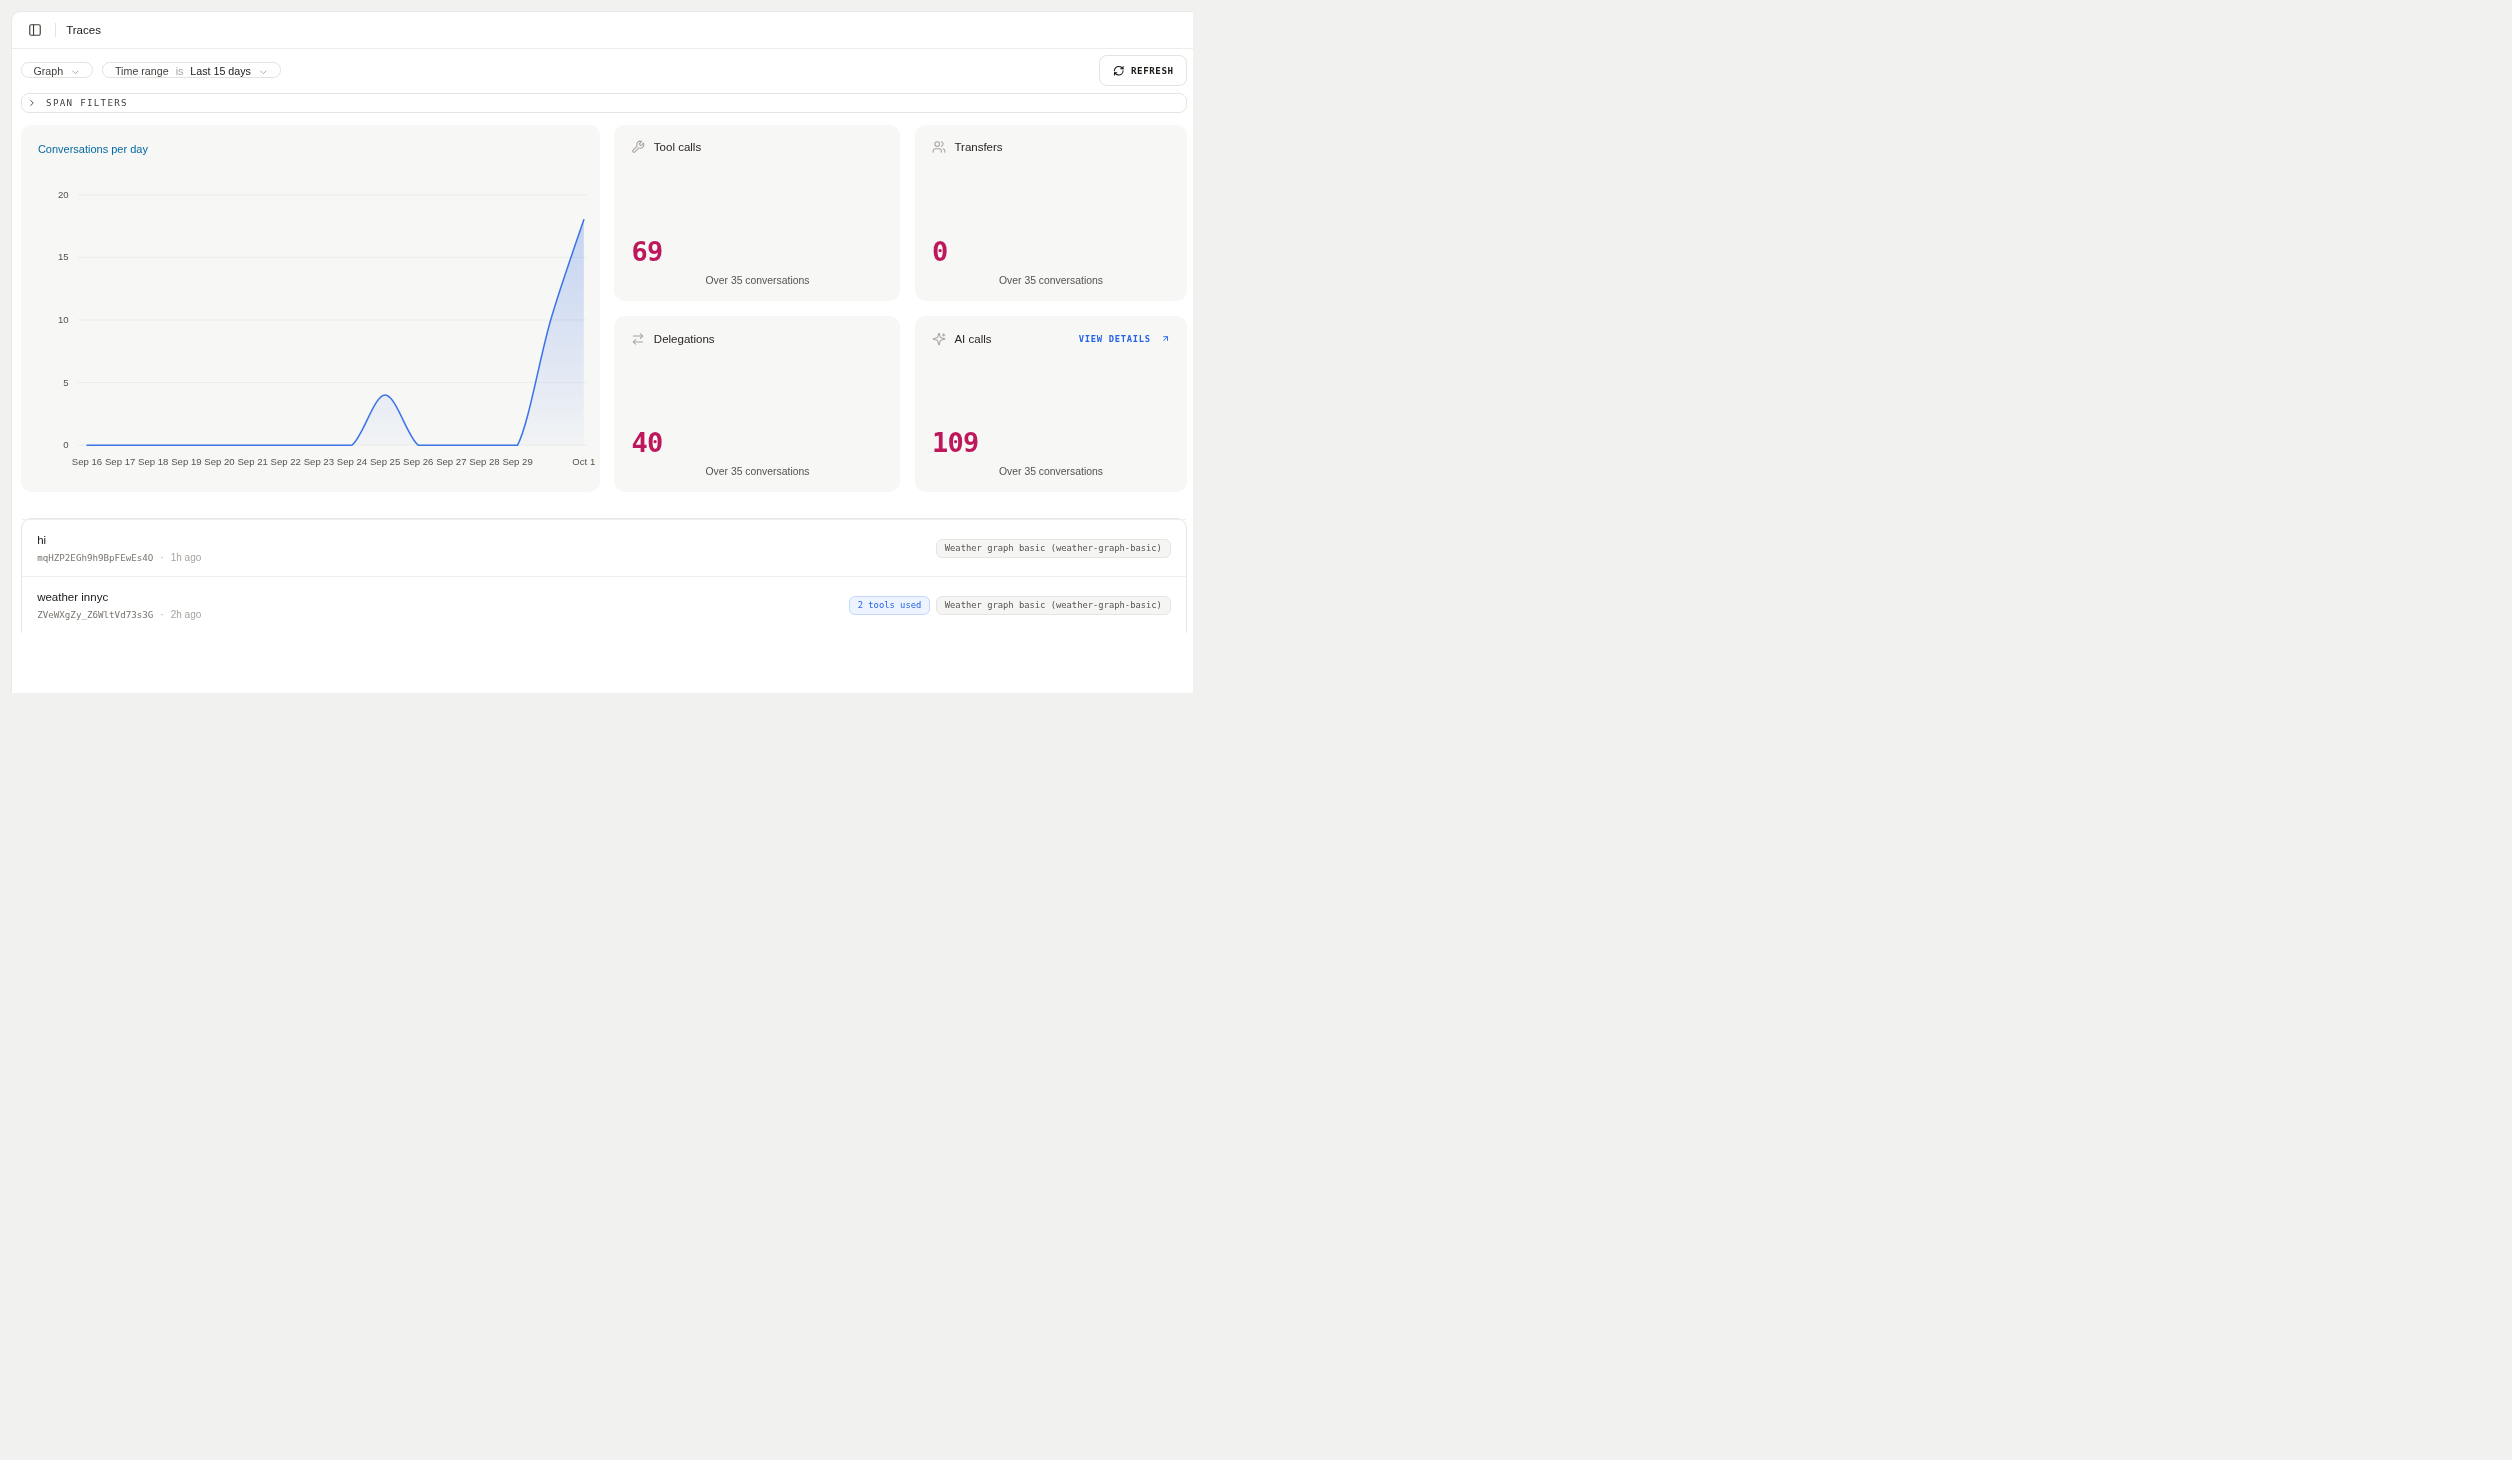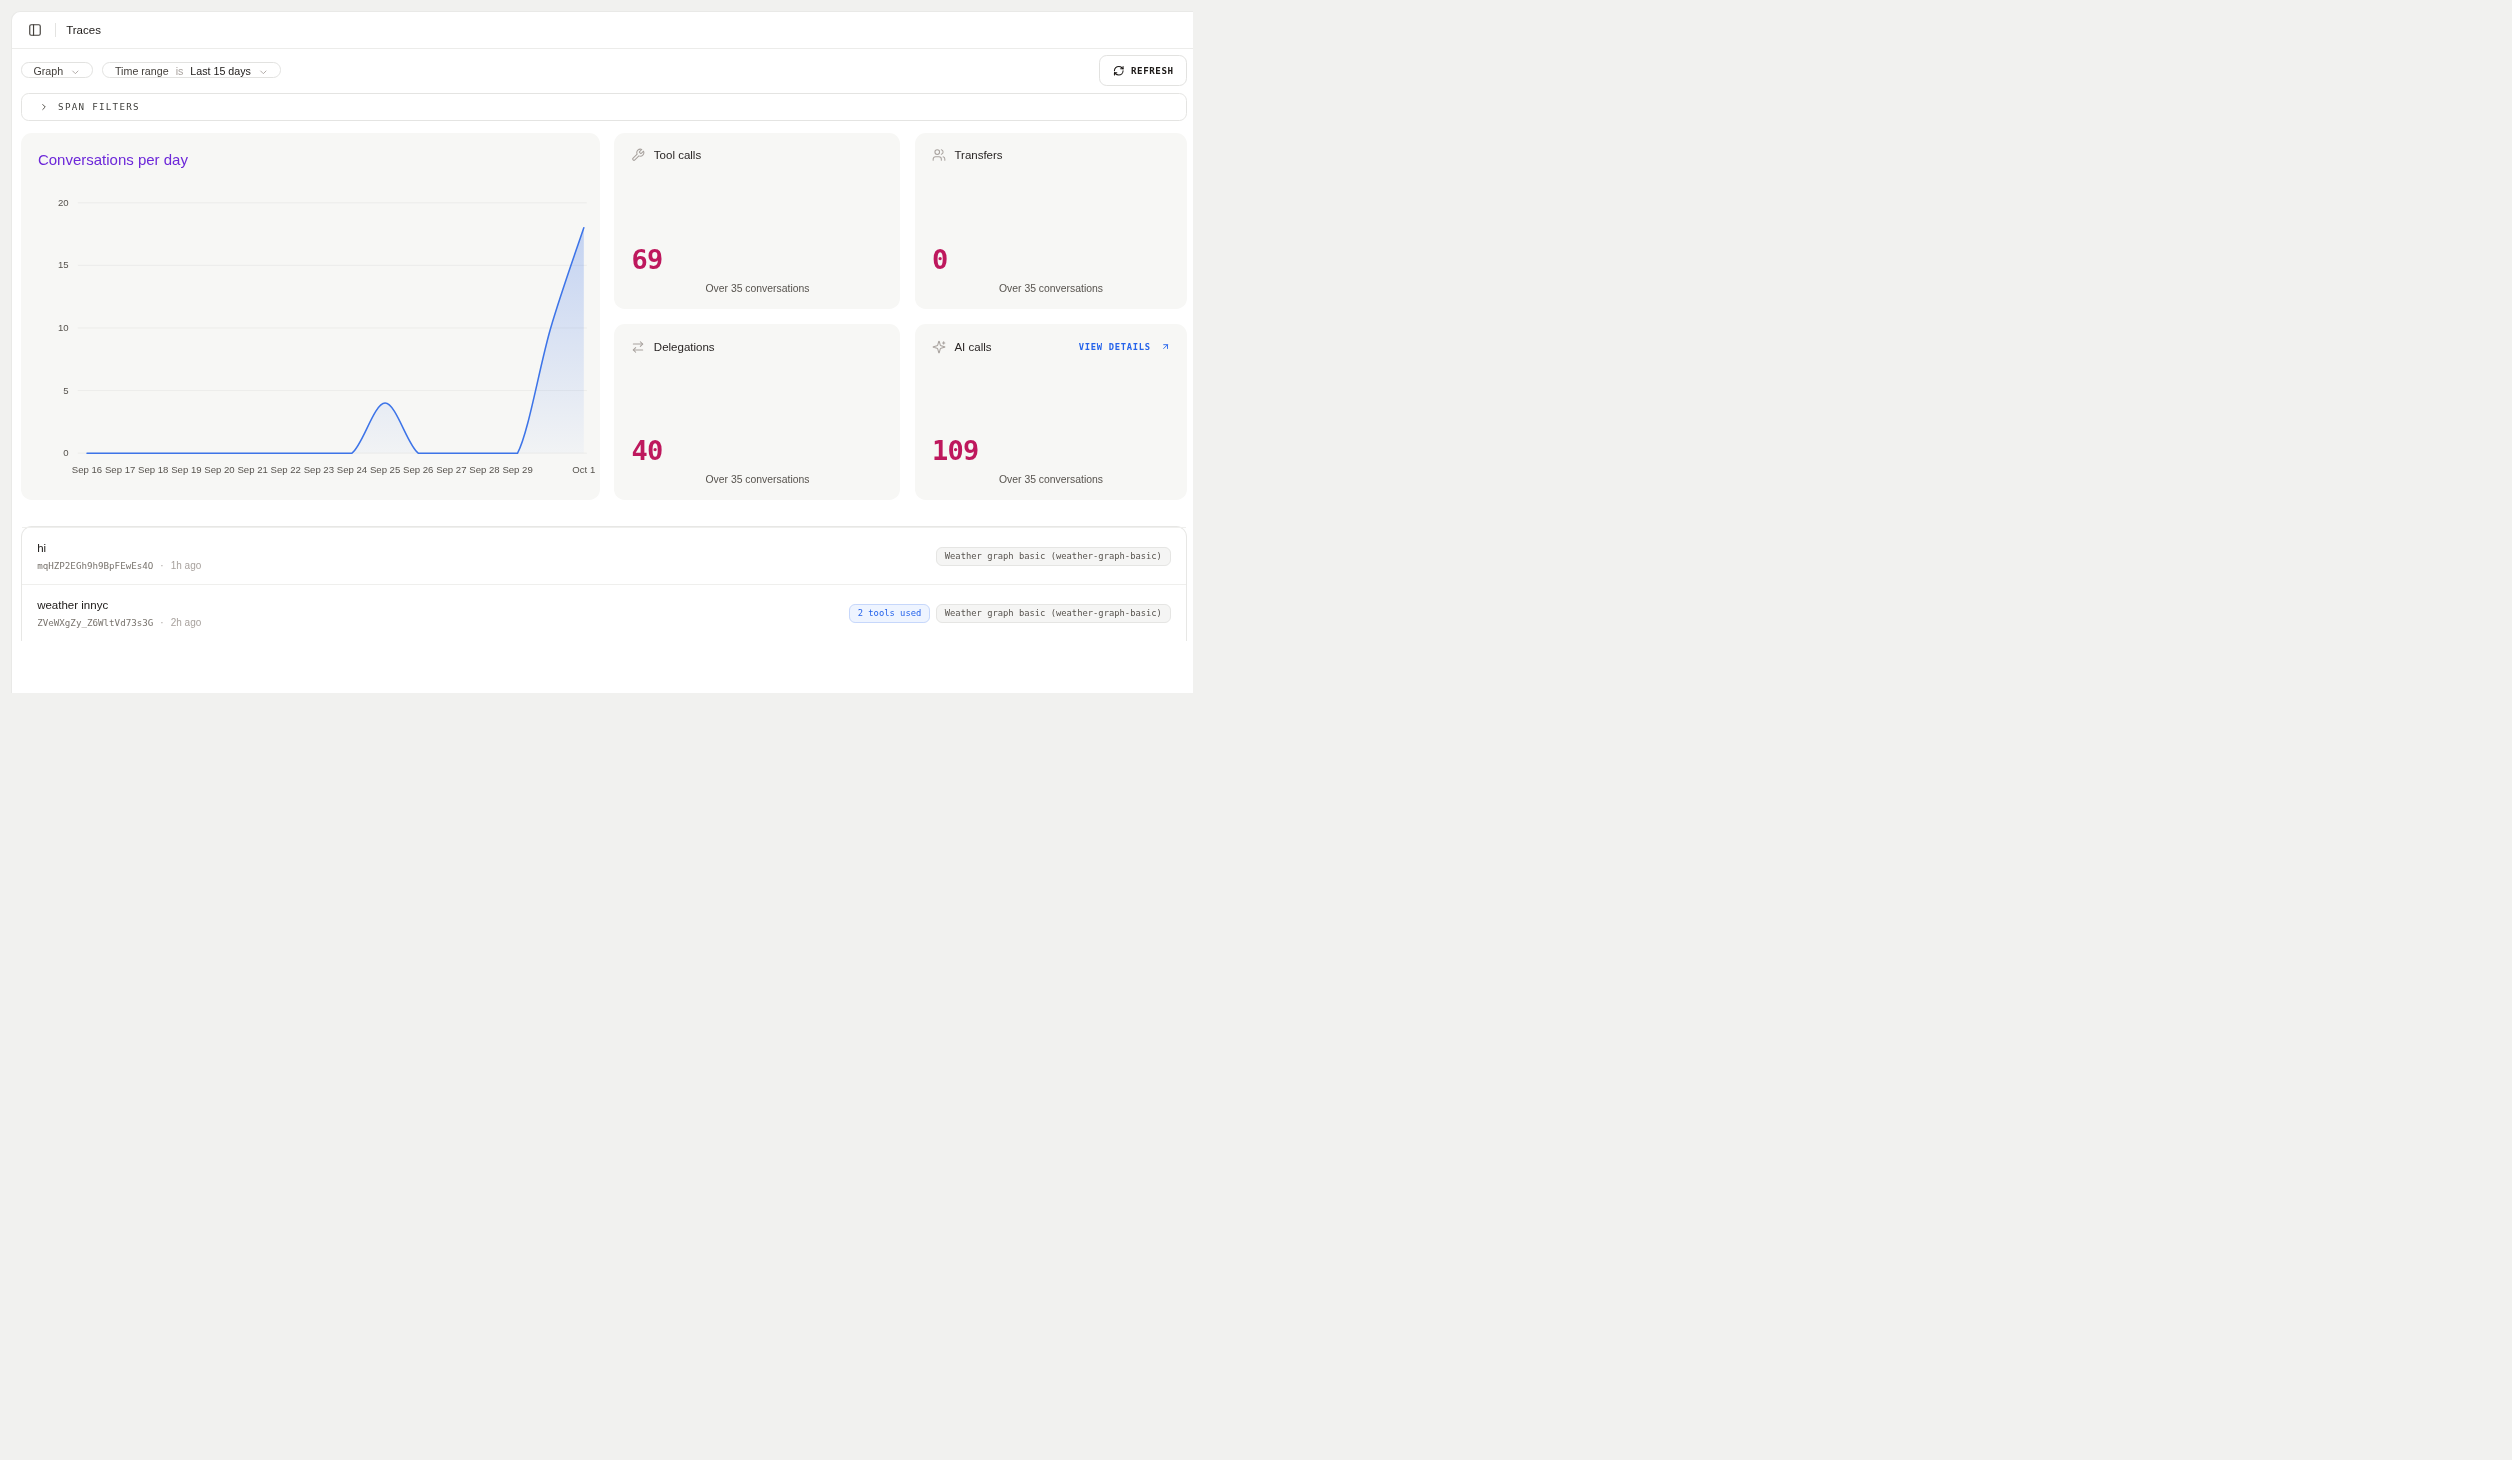--- a/index.html
+++ b/index.html
@@ -24,30 +24,30 @@
   .pill { display:inline-flex; align-items:flex-end; gap:7px; height:16px; padding:0 11.5px;
           background:#fff; border:0.8px solid #e2e2e0; border-radius:7.7px; font-size:10.7px; color:#44403c; cursor:pointer; }
   .pill .op { color:#a8a29e; }
   .pill .val { color:#1c1917; }
   .chev { color:#a8a29e; display:inline-flex; }
   .refresh-btn { margin-left:auto; display:inline-flex; align-items:center; gap:7px; height:31px; padding:0 12.3px;
           background:#fff; border:0.8px solid #e2e2e0; border-radius:7.7px; cursor:pointer;
           font-family:"DejaVu Sans Mono", monospace; font-size:9.2px; font-weight:700; letter-spacing:.06em; color:#1c1917; }
 
   
-  .span-filters { margin-top:7px; height:28px; border:0.8px solid #e4e4e2; border-radius:7.7px;
-          display:flex; align-items:center; gap:9.2px; padding:0 17px; cursor:pointer;
+  .span-filters { margin-top:7px; height:20px; border:0.8px solid #e4e4e2; border-radius:7.7px;
+          display:flex; align-items:center; gap:9.2px; padding:0 5px; cursor:pointer;
           font-family:"DejaVu Sans Mono", monospace; font-size:9.2px; letter-spacing:.14em; color:#3f3f3c; }
   .span-filters .chev { color:#57534e; }
 
   
   .grid { margin-top:12.3px; display:grid; grid-template-columns:579px 286px 1fr; grid-template-rows:176px 176px; gap:15.3px 14.6px; }
   .card { background:#f7f7f5; border-radius:10.7px; }
   .chart-card { grid-row:1 / 3; position:relative; }
-  .chart-title { position:absolute; left:17px; top:18.4px; font-size:15px; font-weight:500; color:#6d28d9; }
+  .chart-title { position:absolute; left:17px; top:18.4px; font-size:11px; font-weight:500; color:#0369a1; }
   .chart-card svg { position:absolute; left:0; top:0; }
   .chart-card svg text { font-family:"Liberation Sans", sans-serif; }
 
   .stat-card { padding:15.3px 17px; display:flex; flex-direction:column; }
   .stat-head { display:flex; align-items:center; gap:8.4px; }
   .stat-head .s-icon { color:#a8a29e; display:inline-flex; }
   .stat-title { font-size:11.5px; font-weight:500; color:#292524; }
   .view-details { margin-left:auto; display:inline-flex; align-items:center; gap:10px; text-decoration:none;
           font-family:"DejaVu Sans Mono", monospace; font-size:8.8px; font-weight:700; letter-spacing:.08em; color:#2563eb; cursor:pointer; }
   .stat-bottom { margin-top:auto; }

